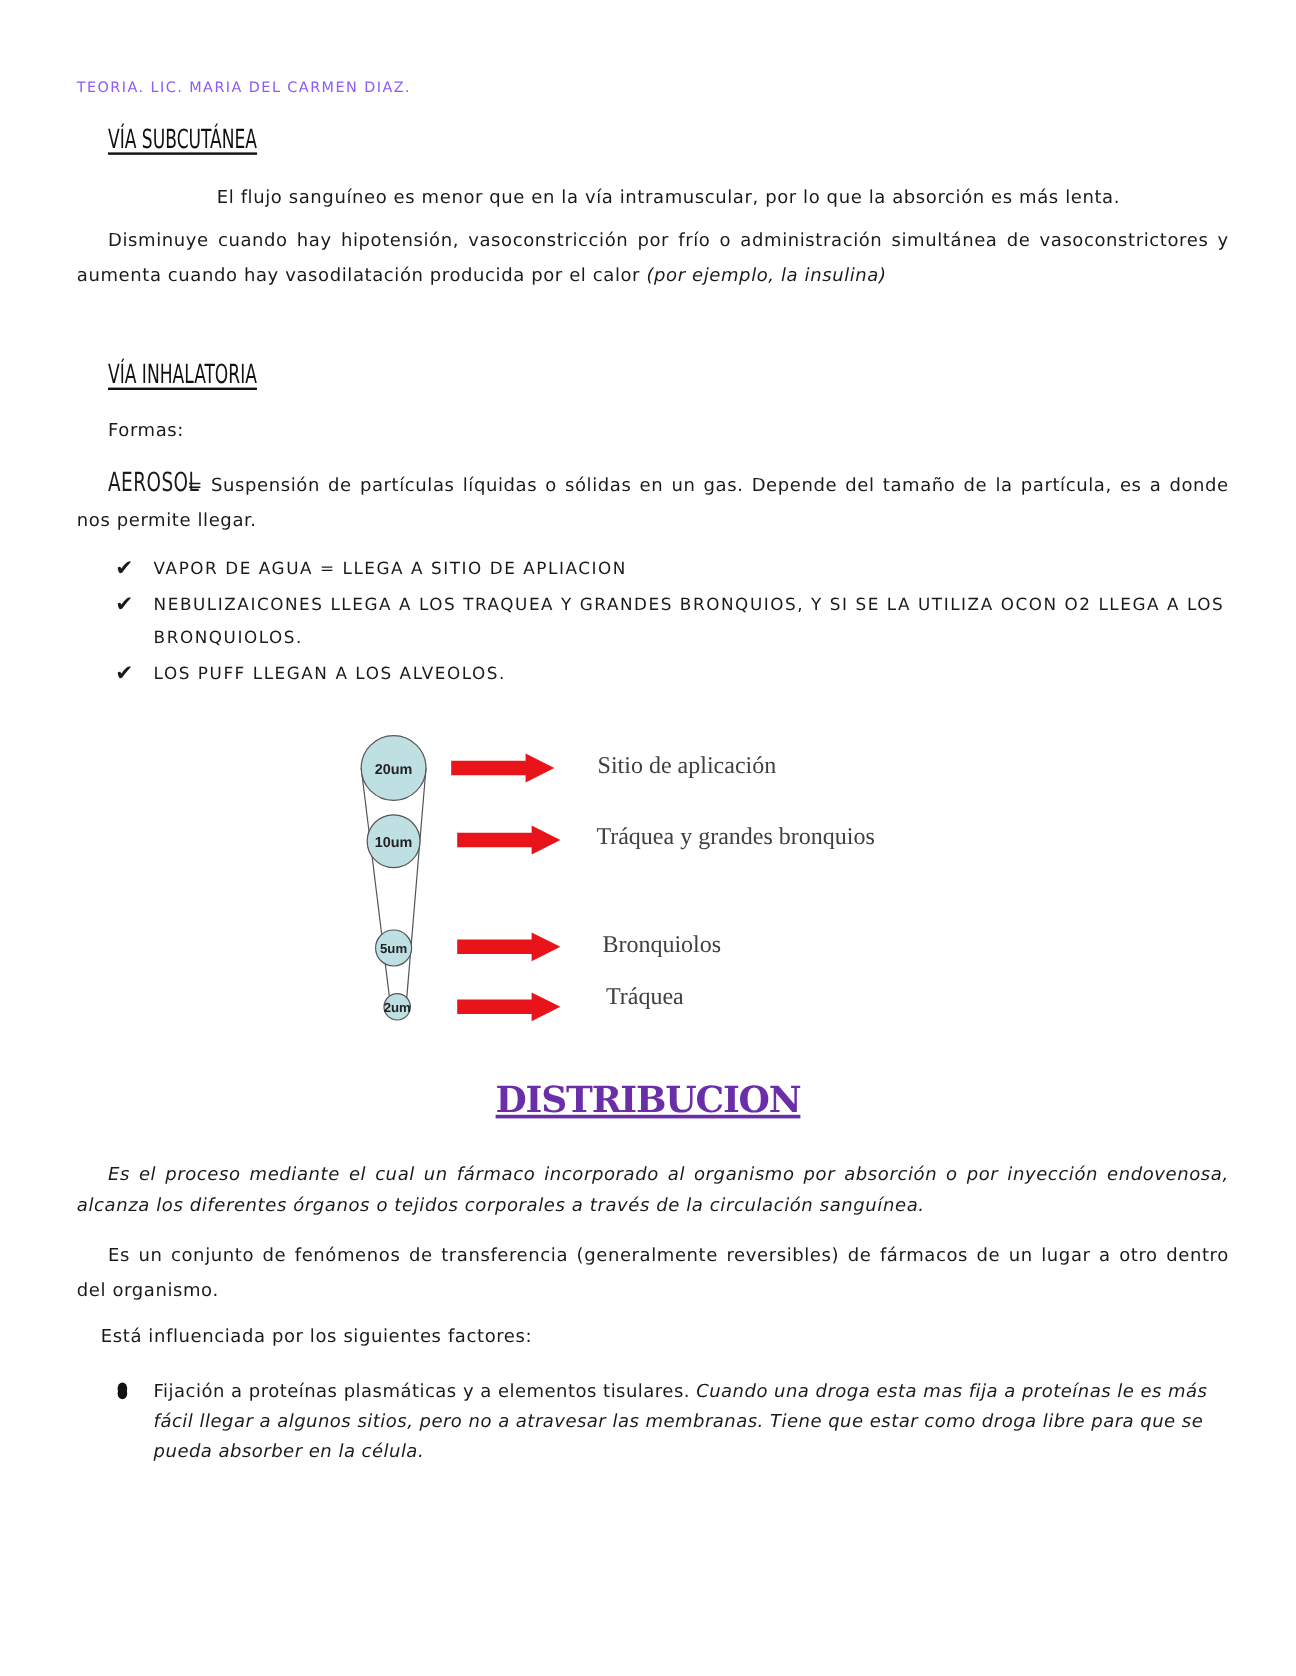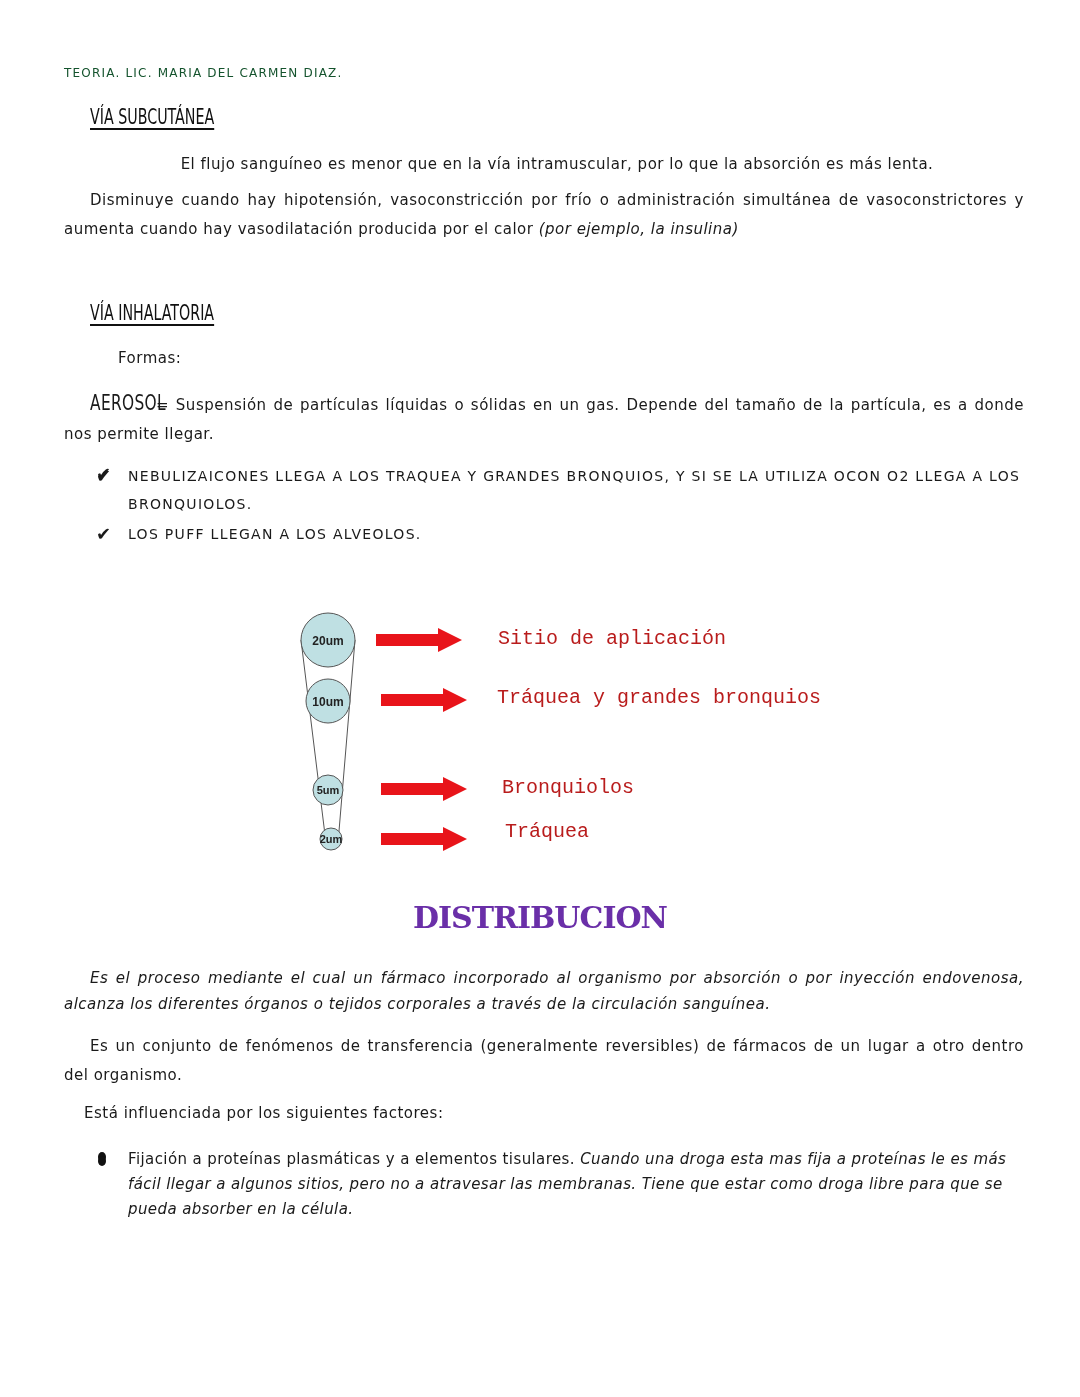--- a/index.html
+++ b/index.html
@@ -1,61 +1,61 @@
 <!DOCTYPE html>
 <html><head>
 <meta charset="utf-8">
 <style>
   * { margin: 0; padding: 0; box-sizing: border-box; }
   html, body { width: 1080px; height: 1397px; background: #ffffff; overflow: hidden; }
   body { position: relative; font-family: "DejaVu Sans", sans-serif; color: #1a1a1a; }
 
-  .header-line { position: absolute; left: 64px; top: 66px; font-size: 12px; letter-spacing: 1.2px; color: #14532d; }
+  .header-line { position: absolute; left: 64px; top: 66px; font-size: 12px; letter-spacing: 1.2px; color: #8b5cf6; }
 
   .section-title { position: absolute; font-family: "DejaVu Sans Condensed", "DejaVu Sans", sans-serif; font-size: 22px; font-weight: 400; text-decoration: underline; text-underline-offset: 4px; text-decoration-thickness: 2px; letter-spacing: 0px; transform: scaleX(0.72); transform-origin: left center; color: #111; }
 
   .para { position: absolute; font-size: 15px; line-height: 29px; color: #1a1a1a; letter-spacing: 0.5px; text-align: center; }
   .para .indent { display: inline-block; width: 26px; }
   .it { font-style: italic; }
 
   .aerosol-word { font-family: "DejaVu Sans", sans-serif; font-size: 22px; display: inline-block; transform: scaleX(0.7); transform-origin: left center; width: 66px; }
 
   .check-list { position: absolute; left: 96px; top: 460px; width: 930px; list-style: none; }
   .check-list li { position: relative; padding-left: 32px; font-size: 14px; line-height: 28px; letter-spacing: 1.3px; text-transform: uppercase; margin-bottom: 2px; }
   .check-list li .check { position: absolute; left: 0; top: 0; font-size: 18px; font-weight: bold; }
 
   .diagram { position: absolute; left: 290px; top: 595px; width: 520px; height: 270px; }
   .diagram svg { position: absolute; left: 0; top: 0; }
-  .diag-label { position: absolute; font-family: Liberation Mono, monospace; font-size: 20px; color: #b91c1c; white-space: nowrap; }
+  .diag-label { position: absolute; font-family: Liberation Serif, serif; font-size: 20px; color: #404040; white-space: nowrap; }
 
-  .dist-title { position: absolute; left: 0; width: 1080px; top: 900px; text-align: center; font-family: "DejaVu Serif", serif; font-weight: bold; font-size: 30px; color: #6a2fa8; letter-spacing: -1px; }
+  .dist-title { position: absolute; left: 0; width: 1080px; top: 900px; text-align: center; font-family: "DejaVu Serif", serif; font-weight: bold; font-size: 30px; color: #6a2fa8; letter-spacing: -1px; text-decoration: underline; }
 
   .bullet-list { position: absolute; left: 96px; top: 1143px; width: 920px; list-style: none; }
   .bullet-list li { position: relative; padding-left: 32px; font-size: 15px; line-height: 25px; letter-spacing: 0.4px; margin-bottom: 4px; }
   .bullet-list li .dot { position: absolute; left: 2px; top: 9px; width: 8px; height: 10px; border-radius: 50%; background: #111; }
 </style>
 </head>
 <body>
 
 <div class="header-line">TEORIA. LIC. MARIA DEL CARMEN DIAZ.</div>
 
 <h2 class="section-title" style="left:90px; top:104px;">VÍA SUBCUTÁNEA</h2>
 
 <p class="para" style="left:64px; top:150px; width:960px;"><span class="indent"></span><span>El flujo sanguíneo es menor que en la vía intramuscular, por lo que la absorción es más lenta.</span></p>
 
 <p class="para" style="left:64px; top:186px; width:960px; text-align:justify;"><span class="indent"></span><span>Disminuye cuando hay hipotensión, vasoconstricción por frío o administración simultánea de vasoconstrictores y aumenta cuando hay vasodilatación producida por el calor</span> <span class="it">(por ejemplo, la insulina)</span></p>
 
 <h2 class="section-title" style="left:90px; top:300px;">VÍA INHALATORIA</h2>
 
-<p class="para" style="left:90px; top:344px;margin-left:28px;">Formas:</p>
+<p class="para" style="left:90px; top:344px;">Formas:</p>
 
 <p class="para" style="left:64px; top:388px; width:960px; text-align:justify;"><span class="indent"></span><span class="aerosol-word">AEROSOL</span><span>= Suspensión de partículas líquidas o sólidas en un gas. Depende del tamaño de la partícula, es a donde nos permite llegar.</span></p>
 
 <ul class="check-list">
-  <li><span class="check">✔</span></li>
+  <li><span class="check">✔</span><span>VAPOR DE AGUA = LLEGA A SITIO DE APLIACION</span></li>
   <li><span class="check">✔</span><span>NEBULIZAICONES LLEGA A LOS TRAQUEA Y GRANDES BRONQUIOS, Y SI SE LA UTILIZA OCON O2 LLEGA A LOS BRONQUIOLOS.</span></li>
   <li><span class="check">✔</span><span>LOS PUFF LLEGAN A LOS ALVEOLOS.</span></li>
 </ul>
 
 <div class="diagram">
   <svg width="520" height="270" viewBox="0 0 520 270">
 
     <line x1="11" y1="45" x2="36" y2="248" stroke="#555" stroke-width="1"></line>
     <line x1="65" y1="45" x2="48" y2="248" stroke="#555" stroke-width="1"></line>
 

